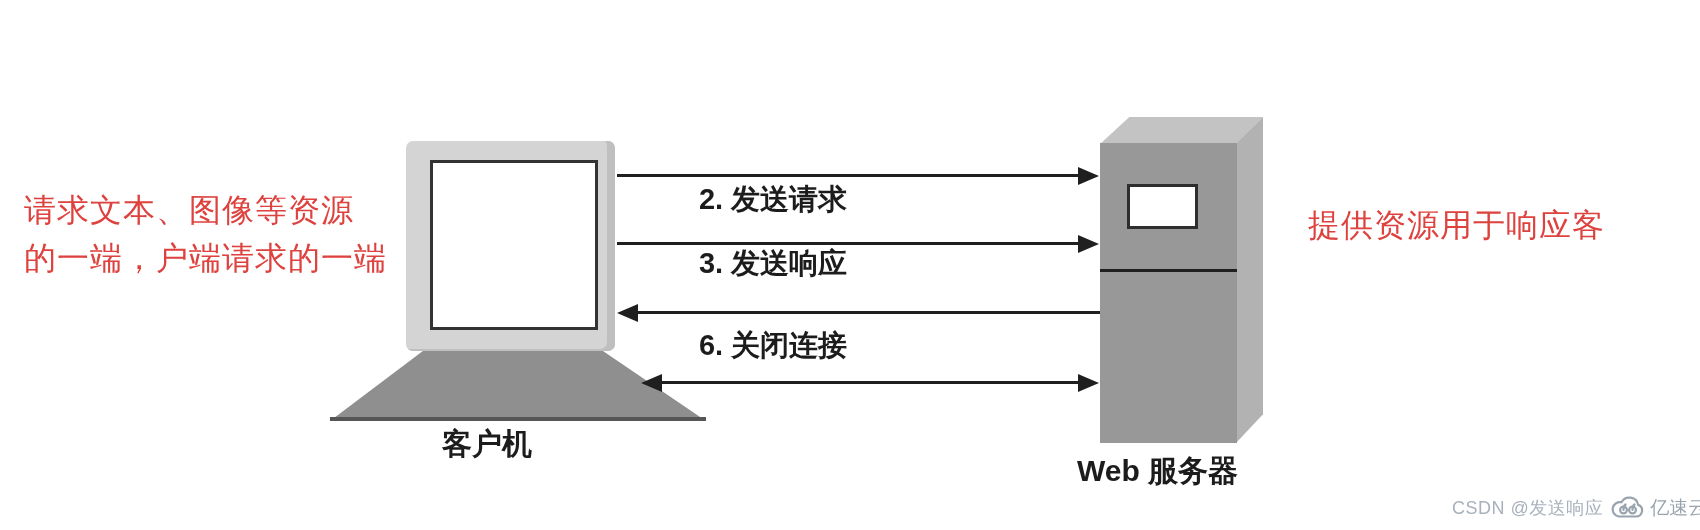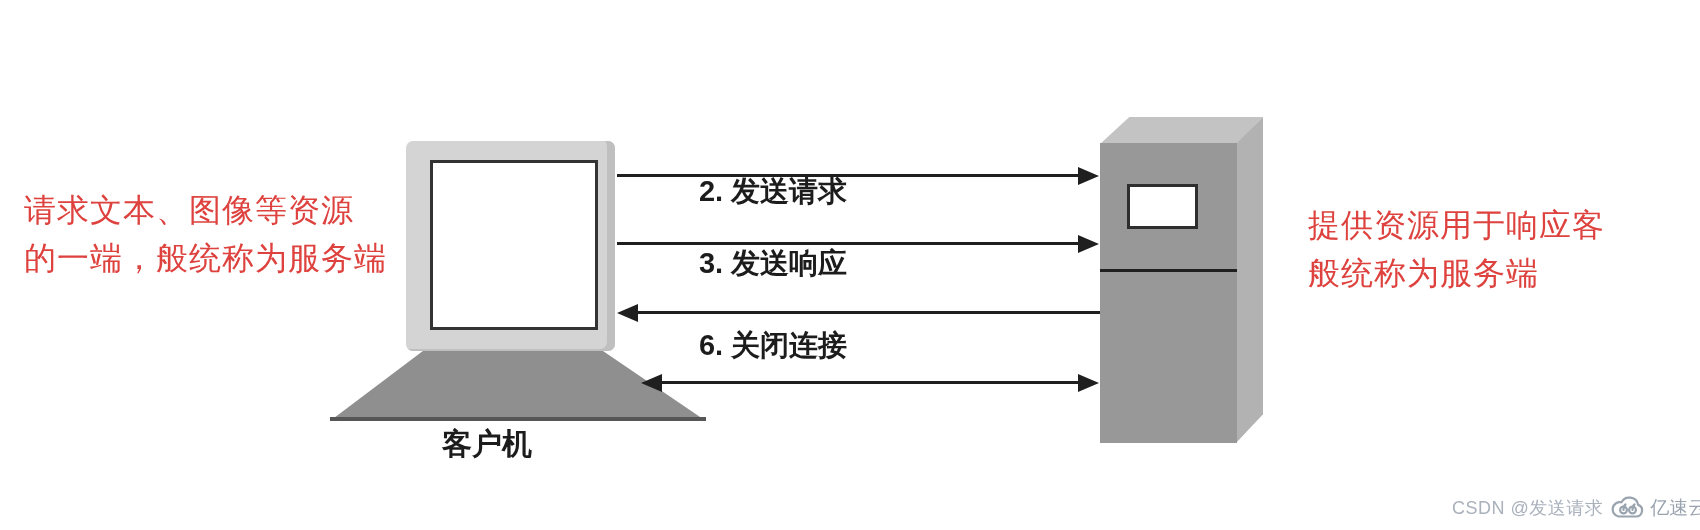--- a/index.html
+++ b/index.html
@@ -100,30 +100,30 @@
   .watermark-brand { display:flex; align-items:center; gap:3px; color:var(--watermark-brand); font-size:19px; white-space:nowrap; }
   .cloud-svg { display:block; }
 </style>
 </head>
 <body>
 
 <div class="canvas">
 
   <div class="annotation annotation-client">
     <div>请求文本、图像等资源</div>
-    <div>的一端，般统称为服务端</div>
+    <div>的一端，户端请求的一端</div>
   </div>
 
   <div class="monitor-bezel"></div>
   <div class="monitor-screen"></div>
   <div class="monitor-base"></div>
   <div class="monitor-base-line"></div>
   <div class="machine-label client-label">客户机</div>
 
-  <div class="step-label" style="top:172px;">2. 发送请求</div>
+  <div class="step-label" style="top:180px;">2. 发送请求</div>
   <div class="step-label" style="top:244px;">3. 发送响应</div>
   <div class="step-label" style="top:326px;">6. 关闭连接</div>
 
   <div>
     <div class="arrow-line" style="left:617px; top:174px; width:463px;"></div>
     <div class="arrow-head head-right" style="left:1078px; top:167px;"></div>
   </div>
 
   <div>
     <div class="arrow-line" style="left:617px; top:242px; width:463px;"></div>
@@ -139,28 +139,28 @@
     <div class="arrow-head head-left" style="left:641px; top:374px;"></div>
     <div class="arrow-line" style="left:660px; top:381px; width:420px;"></div>
     <div class="arrow-head head-right" style="left:1078px; top:374px;"></div>
   </div>
 
   <div class="server-top"></div>
   <div class="server-side"></div>
   <div class="server-front"></div>
   <div class="server-panel"></div>
   <div class="server-divider"></div>
+  <div class="machine-label server-label">Web 服务器</div>
 
   <div class="annotation annotation-server">
     <div>提供资源用于响应客</div>
-    <div>般统称为服务端</div>
   </div>
 
   <div class="watermark">
-    <span class="watermark-text">CSDN @发送请求</span>
+    <span class="watermark-text">CSDN @发送响应</span>
     <span class="watermark-brand">
       <span>
         <svg class="cloud-svg" width="37" height="26" viewBox="0 0 37 26" fill="none" stroke="#9aa4af" stroke-width="2.2" stroke-linecap="round">
           <path d="M8.5 21.5 H26 a6 6 0 0 0 2.2-11.6 A9 9 0 0 0 11.5 7.2 6.5 6.5 0 0 0 8.5 21.5 Z"></path>
           <circle cx="13.5" cy="15" r="3.4"></circle>
           <circle cx="22.5" cy="15" r="3.4"></circle>
           <path d="M15.5 9.5 q-2 1.5 -2 5.5"></path>
           <path d="M24.5 9.5 q-2 1.5 -2 5.5"></path>
         </svg>
       </span>

